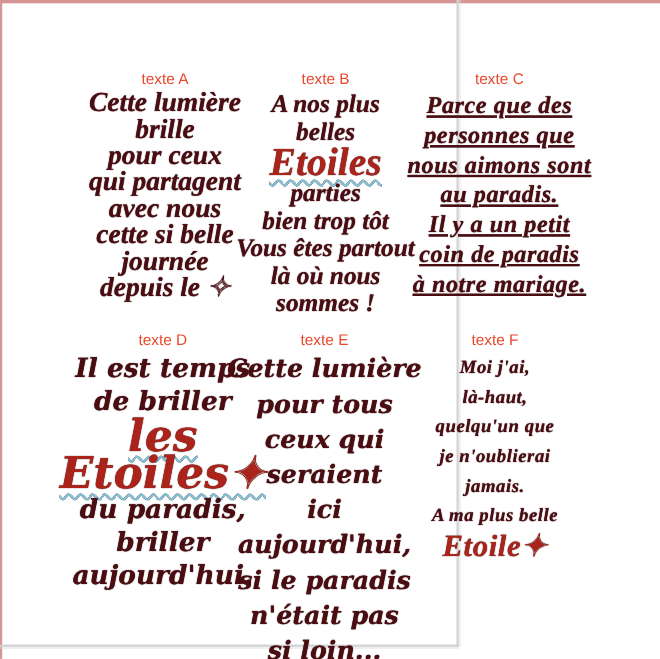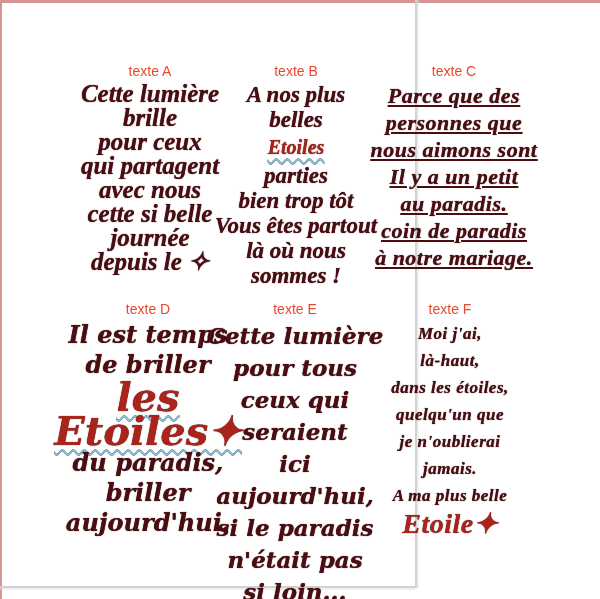--- a/index.html
+++ b/index.html
@@ -54,21 +54,21 @@
     color:#ab241c !important;
     text-shadow:0 0 1px #4a0d12;
   }
   .squiggle{
     text-decoration-line:underline;
     text-decoration-style:wavy;
     text-decoration-color:#85c3da;
     text-decoration-thickness:1.5px;
     text-underline-offset:4px;
   }
-  .blockB .fancy{font-size:20px;line-height:31px;}
+  .blockB .fancy{font-size:36px;line-height:31px;}
   .blockD .fancy{font-size:40px;line-height:34px;}
   .blockF .fancy{font-size:28px;line-height:30px;}
 
   .blockA{left:50px;top:61px;width:200px;}
   .blockB{left:203px;top:61px;width:186px;}
   .blockC{left:361px;top:61px;width:186px;}
   .blockD{left:47px;top:299px;width:202px;}
   .blockE{left:197px;top:299px;width:196px;}
   .blockF{left:349px;top:299px;width:202px;}
 </style>
@@ -104,22 +104,22 @@
     <div class="line">Vous êtes partout</div>
     <div class="line">là où nous</div>
     <div class="line">sommes !</div>
   </div>
 
   <div class="block blockC script2">
     <div class="label">texte C</div>
     <div class="line">Parce que des</div>
     <div class="line">personnes que</div>
     <div class="line">nous aimons sont</div>
+    <div class="line">au paradis.</div>
     <div class="line">Il y a un petit</div>
-    <div class="line">au paradis.</div>
     <div class="line">coin de paradis</div>
     <div class="line">à notre mariage.</div>
   </div>
 
   <div class="block blockD script3">
     <div class="label">texte D</div>
     <div class="line">Il est temps</div>
     <div class="line">de briller</div>
     <div class="line fancy squiggle">les Etoiles✦</div>
     <div class="line">du paradis,</div>
@@ -135,21 +135,20 @@
     <div class="line">ici aujourd'hui,</div>
     <div class="line">si le paradis</div>
     <div class="line">n'était pas</div>
     <div class="line">si loin...</div>
   </div>
 
   <div class="block blockF script2">
     <div class="label">texte F</div>
     <div class="line">Moi j'ai,</div>
     <div class="line">là-haut,</div>
-    <div class="line">dans les étoiles,</div>
     <div class="line">quelqu'un que</div>
     <div class="line">je n'oublierai</div>
     <div class="line">jamais.</div>
     <div class="line">A ma plus belle</div>
     <div class="line fancy">Etoile✦</div>
   </div>
 
 </div>
 
 </body></html>

